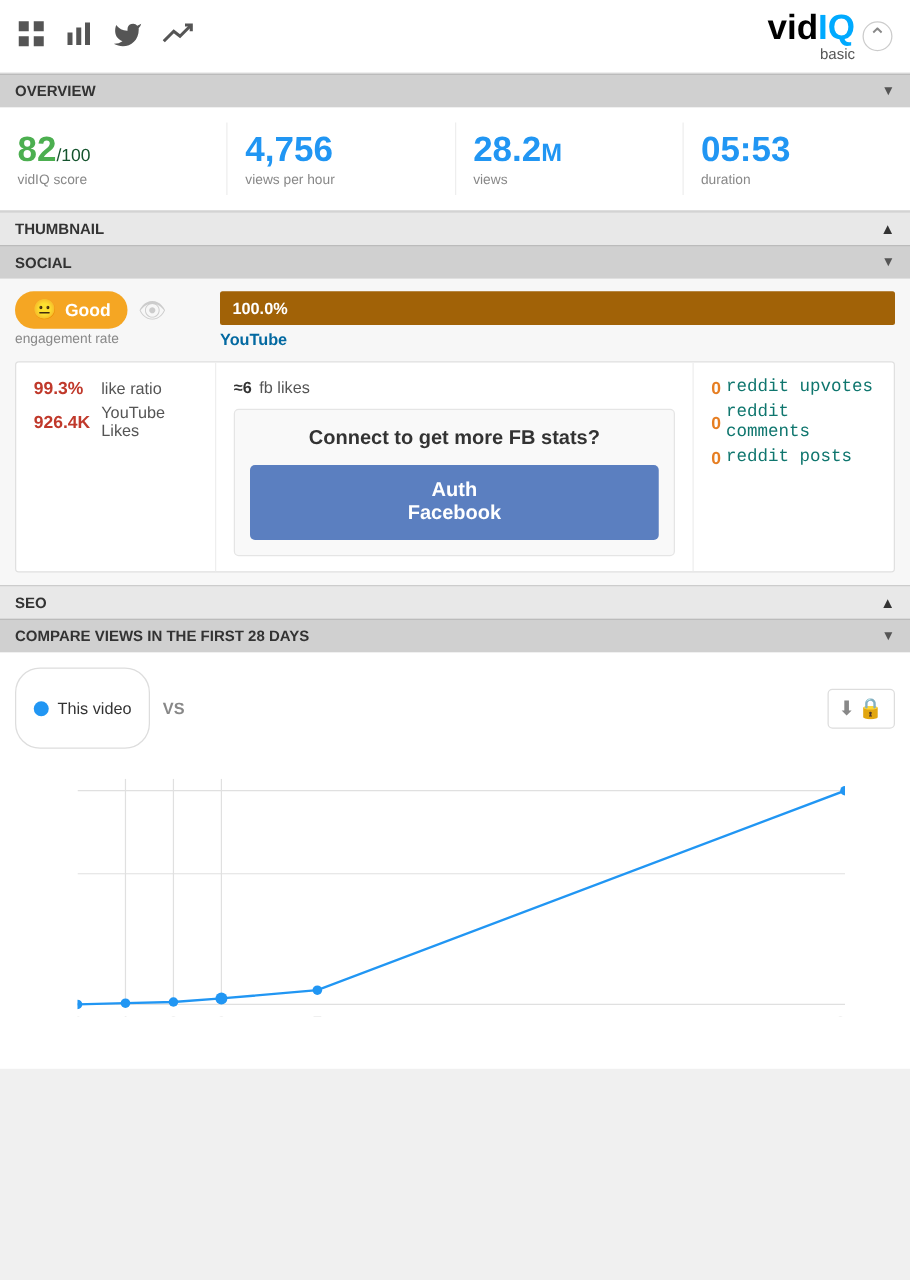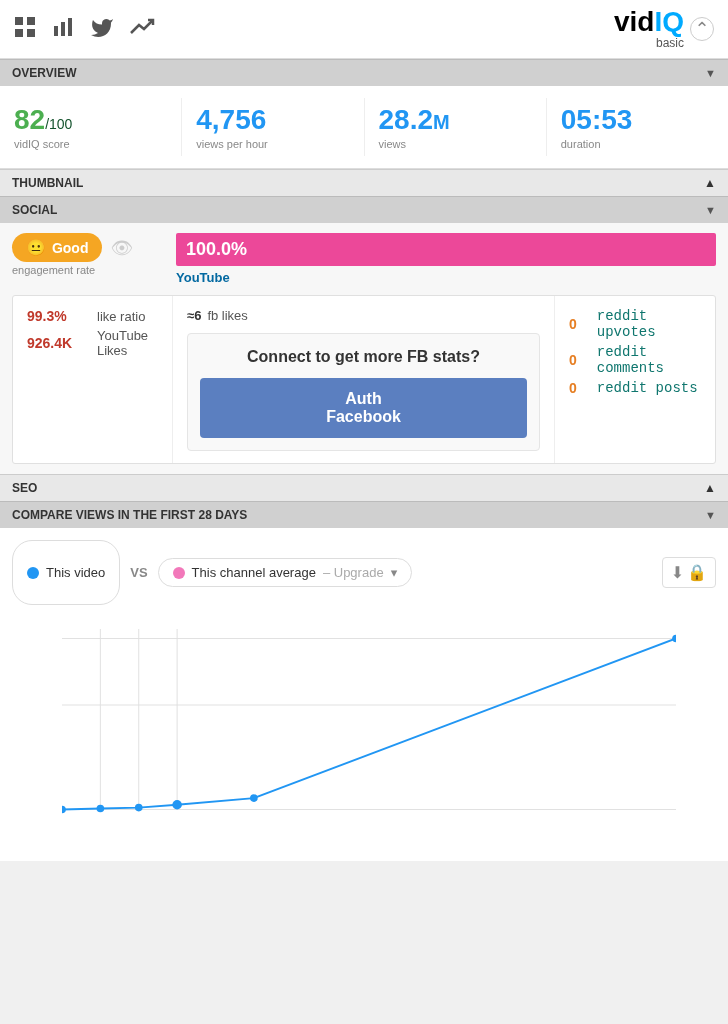--- a/index.html
+++ b/index.html
@@ -32,32 +32,32 @@
     .thumbnail-header { background: #e8e8e8; padding: 6px 12px; font-size: 12px; font-weight: bold; color: #333; display: flex; justify-content: space-between; align-items: center; border-top: 1px solid #ccc; }
 
     
     .social-content { background: #f7f7f7; padding: 10px 12px; }
     .engagement-tag { background: #f5a623; color: #fff; border-radius: 20px; padding: 5px 14px; font-size: 14px; font-weight: bold; display: flex; align-items: center; gap: 6px; }
     .emoji { font-size: 16px; }
     .engagement-label { font-size: 11px; color: #888; margin-top: 2px; }
 
     
     .yt-bar-section { margin-left: 0; flex: 1; }
-    .yt-bar { background: #ec4899; color: #fff; padding: 6px 10px; font-size: 18px; font-weight: bold; border-radius: 2px; margin-bottom: 4px; }
+    .yt-bar { background: #a16207; color: #fff; padding: 6px 10px; font-size: 13px; font-weight: bold; border-radius: 2px; margin-bottom: 4px; }
     .yt-label { font-size: 13px; font-weight: bold; color: #0369a1; }
 
     .social-top-row { display: flex; align-items: flex-start; margin-bottom: 8px; }
     .engagement-left { min-width: 150px; }
 
     
     .social-grid { display: flex; gap: 0; border: 1px solid #e0e0e0; background: #fff; border-radius: 3px; }
     .social-col { flex: 1; padding: 12px 14px; border-right: 1px solid #eee; }
     .social-col:last-child { border-right: none; }
 
-    .stat-row { display: flex; gap: 20px; align-items: center; margin-bottom: 4px; }
+    .stat-row { display: flex; gap: 4px; align-items: center; margin-bottom: 4px; }
     .stat-num { font-size: 14px; font-weight: bold; color: #c0392b; min-width: 50px; }
     .stat-text { font-size: 13px; color: #555; }
 
     
     .fb-approx { font-size: 13px; color: #555; margin-bottom: 10px; display: flex; align-items: center; gap: 6px; }
     .fb-approx .num { font-weight: bold; color: #333; }
     .connect-box { background: #f9f9f9; border: 1px solid #e5e5e5; border-radius: 4px; padding: 12px; text-align: center; }
     .connect-text { font-size: 16px; font-weight: bold; color: #333; margin-bottom: 10px; line-height: 1.4; }
     .connect-text .fb { font-weight: 900; }
     .auth-btn { background: #5b7fc0; color: #fff; border: none; border-radius: 4px; padding: 12px 30px; font-size: 16px; font-weight: bold; cursor: pointer; width: 100%; }
@@ -243,26 +243,20 @@
   <span class="arrow">▼</span>
 </div>
 
 <div class="compare-section">
   <div class="compare-controls">
     <div class="video-pill">
       <span class="dot-blue"></span>
       <span>This video</span>
     </div>
     <span class="vs-text">VS</span>
-    <div class="channel-pill">
-      <span class="dot-pink"></span>
-      <span>This channel average</span>
-      <span style="color:#aaa;">– Upgrade</span>
-      <span style="color:#888;">▾</span>
-    </div>
     <div class="download-btn">
       <span>⬇</span>
       <span>🔒</span>
     </div>
   </div>
 
   <div class="chart-area">
     <svg class="chart-svg" viewBox="0 0 640 200" preserveAspectRatio="none" id="main-chart">
 
       <line class="grid-line" x1="0" y1="10" x2="640" y2="10"></line>

